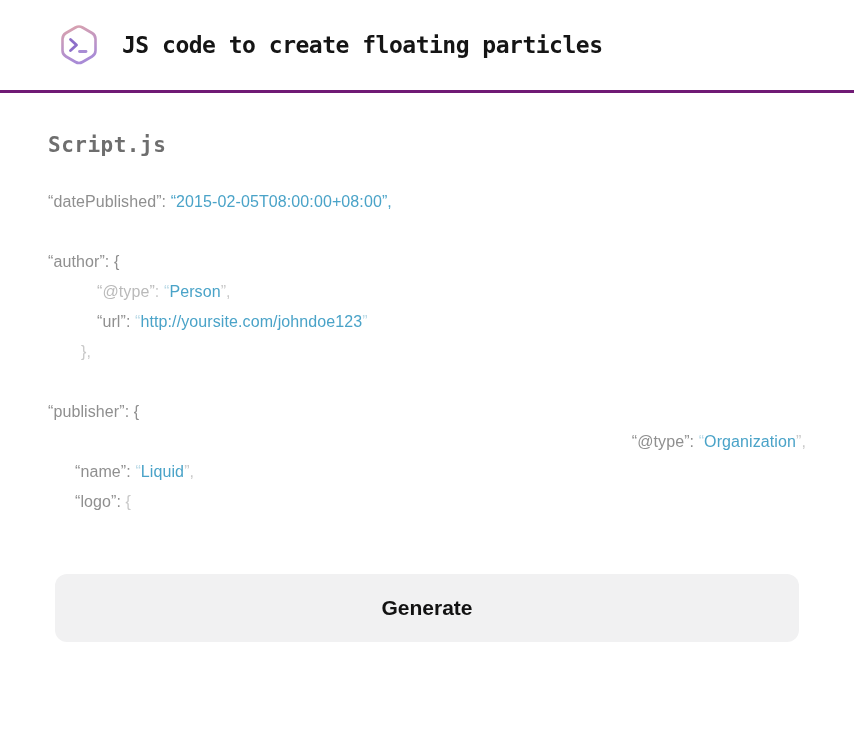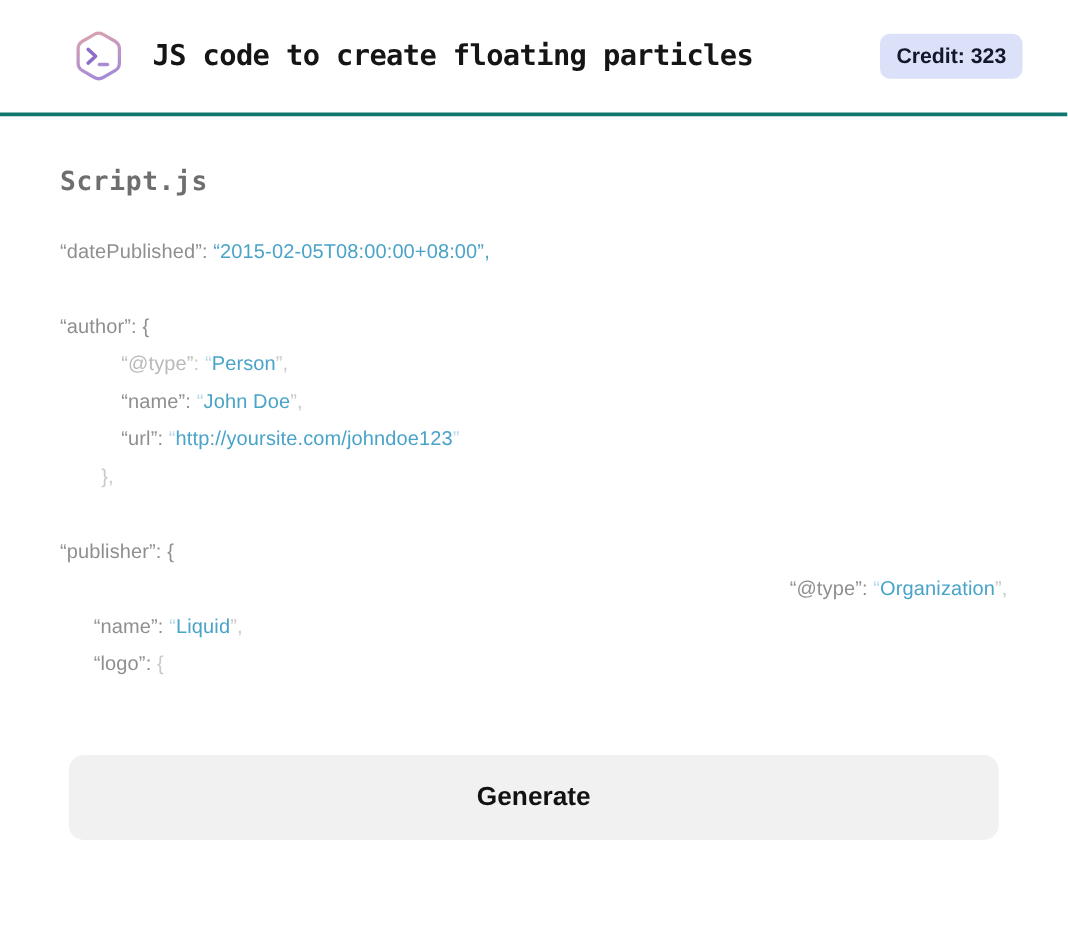--- a/index.html
+++ b/index.html
@@ -9,21 +9,21 @@
     font-family: "Liberation Sans", sans-serif;
     overflow: hidden;
   }
   
   .header {
     display: flex;
     align-items: center;
     height: 93px;
     padding: 0 36px 0 57px;
     background: #ffffff;
-    border-bottom: 3px solid #0f766e;
+    border-bottom: 3px solid #701a75;
   }
   .logo-wrap {
     width: 44px; height: 44px;
     flex: 0 0 auto;
     display: flex; align-items: center; justify-content: center;
   }
   .app-title {
     margin-left: 21px;
     font-family: "DejaVu Sans Mono", monospace;
     font-size: 23px;
@@ -94,31 +94,29 @@
       </defs>
       <path d="M 13.75 7.25 L 18.5 4.5 Q 22 2.5 25.5 4.5 L 35 10 Q 38.5 12 38.5 16
                L 38.5 27.5 Q 38.5 31.5 35 33.5 L 25.5 39 Q 22 41 18.5 39
                L 9 33.5 Q 5.5 31.5 5.5 27.5 L 5.5 16 Q 5.5 12 9 10 Z" fill="none" stroke="url(#hexgrad)" stroke-width="2.6" stroke-linejoin="round"></path>
       <path d="M 13.5 16.5 L 19.5 22 L 13.5 27.5" fill="none" stroke="#8d6fc9" stroke-width="2.8" stroke-linecap="round" stroke-linejoin="round"></path>
       <path d="M 22.5 28.5 L 29 28.5" fill="none" stroke="#a88cd4" stroke-width="2.8" stroke-linecap="round"></path>
     </svg>
   </div>
   <div class="app-title">JS code to create floating particles</div>
   <div class="header-spacer"></div>
-  <div class="credit-badge">Credit: 323</div>
 </div>
 
 <div class="main">
   <div class="filename">Script.js</div>
   <div class="code-block">
       <div class="code-line"><span class="seg-key">“datePublished”: </span><span class="seg-val">“2015-02-05T08:00:00+08:00”,</span></div>
       <div class="code-line"></div>
       <div class="code-line"><span class="seg-key">“author”: {</span></div>
       <div class="code-line" style="padding-left: 49px;"><span class="seg-keylight">“@type”</span><span class="seg-dim">: </span><span class="seg-dimblue">“</span><span class="seg-val">Person</span><span class="seg-dim">”,</span></div>
-      <div class="code-line" style="padding-left: 49px;"><span class="seg-key">“name”: </span><span class="seg-dimblue">“</span><span class="seg-val">John Doe</span><span class="seg-dim">”,</span></div>
       <div class="code-line" style="padding-left: 49px;"><span class="seg-key">“url”: </span><span class="seg-dimblue">“</span><span class="seg-val">http://yoursite.com/johndoe123</span><span class="seg-dimblue">”</span></div>
       <div class="code-line" style="padding-left: 33px;"><span class="seg-dim">},</span></div>
       <div class="code-line"></div>
       <div class="code-line"><span class="seg-key">“publisher”: {</span></div>
       <div class="code-line" style="padding-left: 27px; text-align: right;"><span class="seg-key">“@type”: </span><span class="seg-dimblue">“</span><span class="seg-val">Organization</span><span class="seg-dim">”,</span></div>
       <div class="code-line" style="padding-left: 27px;"><span class="seg-key">“name”: </span><span class="seg-dimblue">“</span><span class="seg-val">Liquid</span><span class="seg-dim">”,</span></div>
       <div class="code-line" style="padding-left: 27px;"><span class="seg-key">“logo”: </span><span class="seg-dim">{</span></div>
     </div>
 </div>
 

